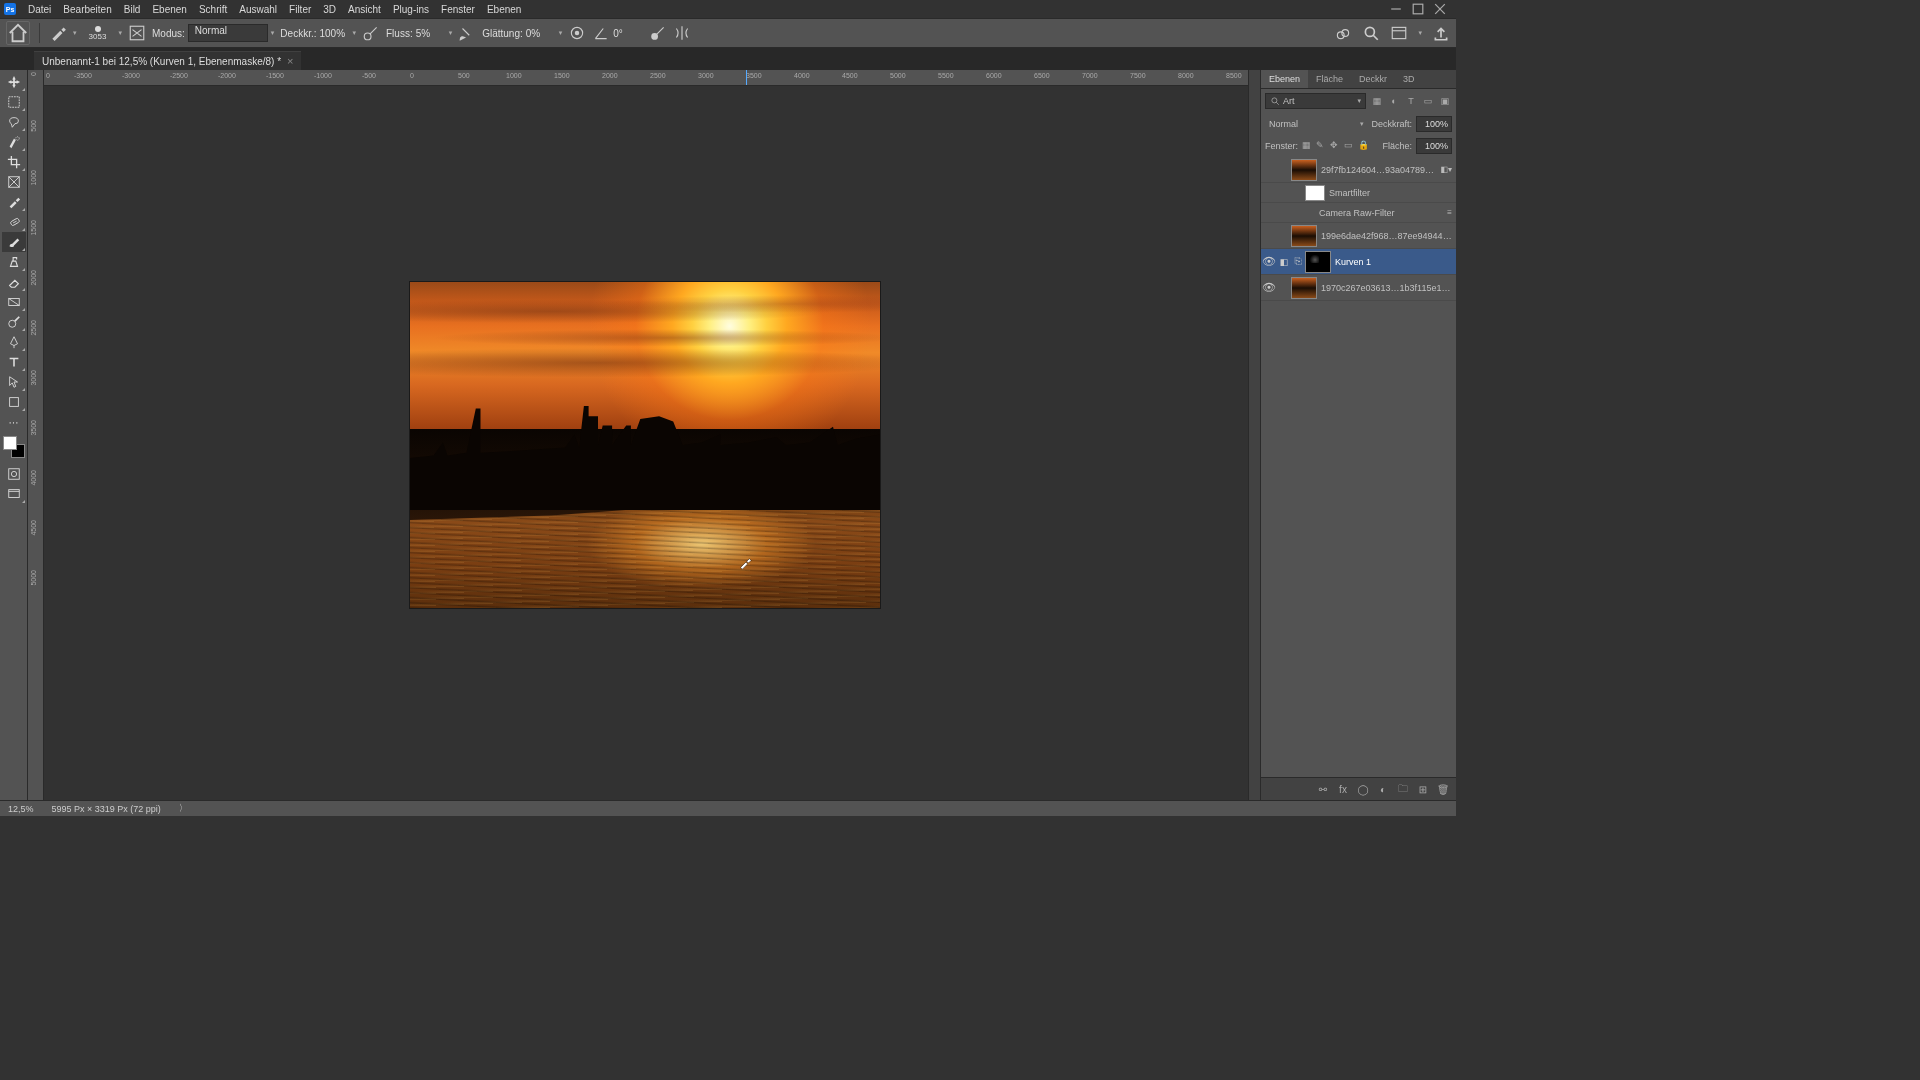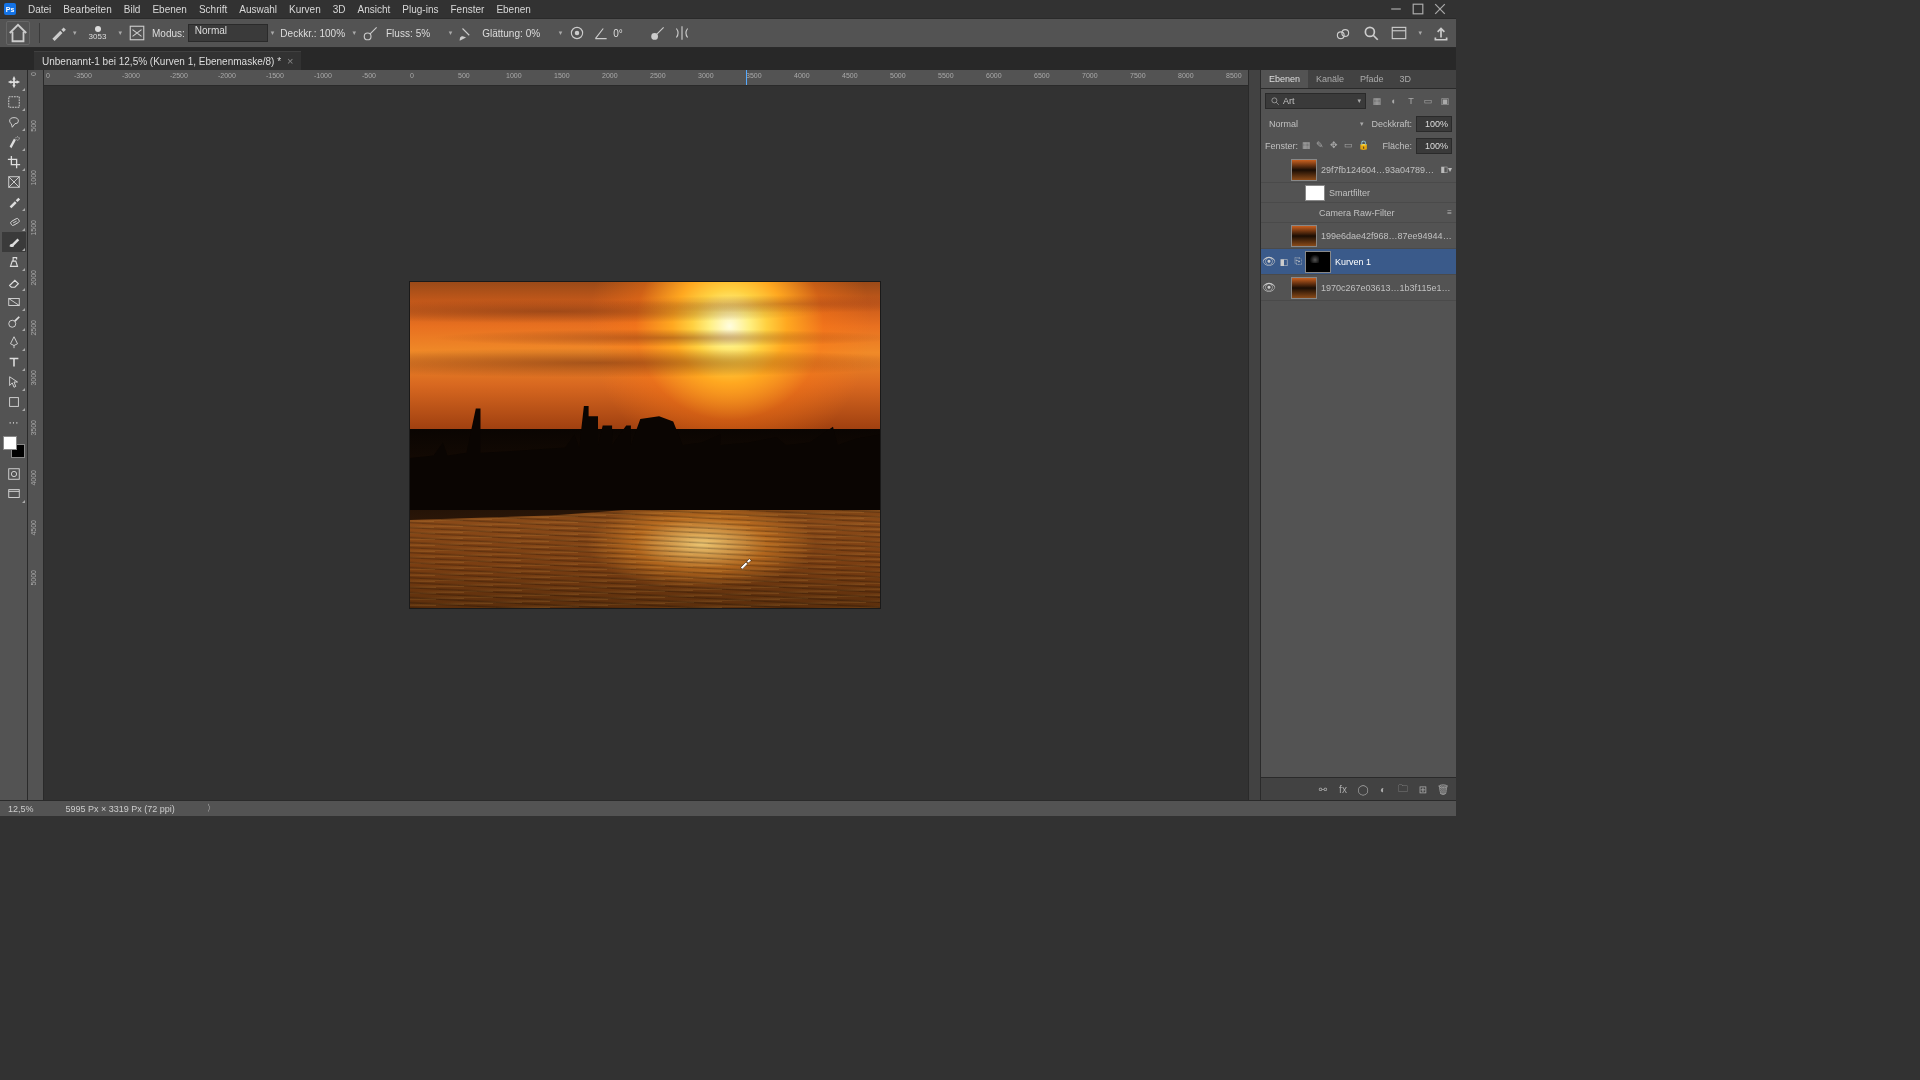--- a/index.html
+++ b/index.html
@@ -304,37 +304,37 @@
 }
 .panel-bottom .i { width: 14px; height: 14px; color: #aaa; display: flex; align-items: center; justify-content: center; font-size: 10px; }
 
 
 .statusbar {
   height: 16px;
   background: #535353;
   border-top: 1px solid #2a2a2a;
   display: flex; align-items: center;
   padding: 0 8px;
-  gap: 32px;
+  gap: 18px;
   font-size: 9px;
   color: #ccc;
 }
 </style>
 </head>
 <body>
 
 <div class="titlebar">
   <div class="ps-icon">Ps</div>
   <div class="menu-item">Datei</div>
   <div class="menu-item">Bearbeiten</div>
   <div class="menu-item">Bild</div>
   <div class="menu-item">Ebenen</div>
   <div class="menu-item">Schrift</div>
   <div class="menu-item">Auswahl</div>
-  <div class="menu-item">Kurven</div>
+  <div class="menu-item">Filter</div>
   <div class="menu-item">3D</div>
   <div class="menu-item">Ansicht</div>
   <div class="menu-item">Plug-ins</div>
   <div class="menu-item">Fenster</div>
   <div class="menu-item">Ebenen</div>
   <div class="win-controls">
     <div class="win-btn">
       <svg viewBox="0 0 10 10">
           <line x1="1" y1="5" x2="9" y2="5" stroke="currentColor"></line>
         </svg>
@@ -658,22 +658,22 @@
           </svg>
       </div>
     </div>
   </div>
 
   <div class="panel-stub"></div>
 
   <div class="right-panels">
     <div class="panel-tabs">
       <div class="ptab active">Ebenen</div>
-      <div class="ptab">Kanäle</div>
-      <div class="ptab">Pfade</div>
+      <div class="ptab">Fläche</div>
+      <div class="ptab">Deckkr</div>
       <div class="ptab">3D</div>
     </div>
     <div class="panel-search">
       <div class="sfield">
         <svg width="10" height="10" viewBox="0 0 16 16">
             <circle cx="7" cy="7" r="4" fill="none" stroke="currentColor"></circle>
             <line x1="10" y1="10" x2="14" y2="14" stroke="currentColor"></line>
           </svg>
         <span>Art</span>
         <span style="margin-left:auto" class="opt-chevron">▾</span>

